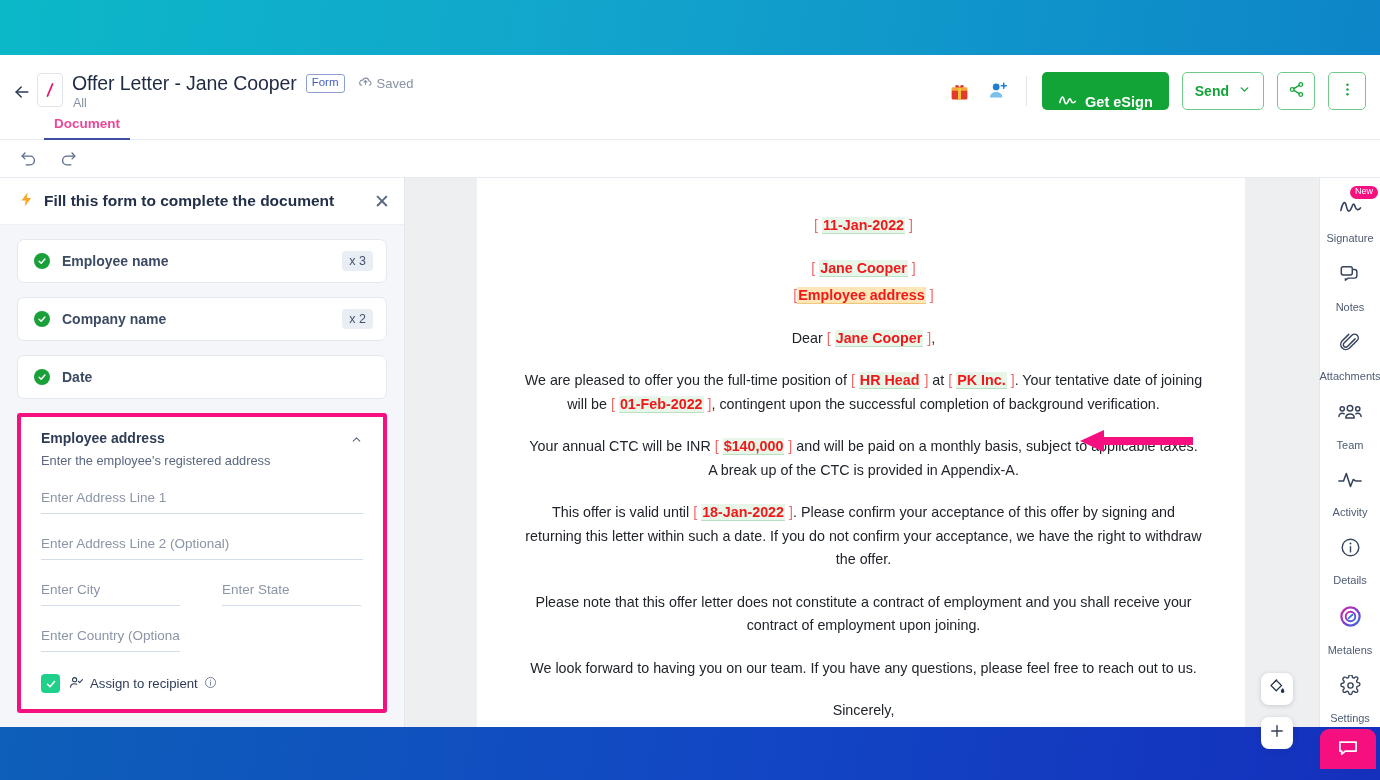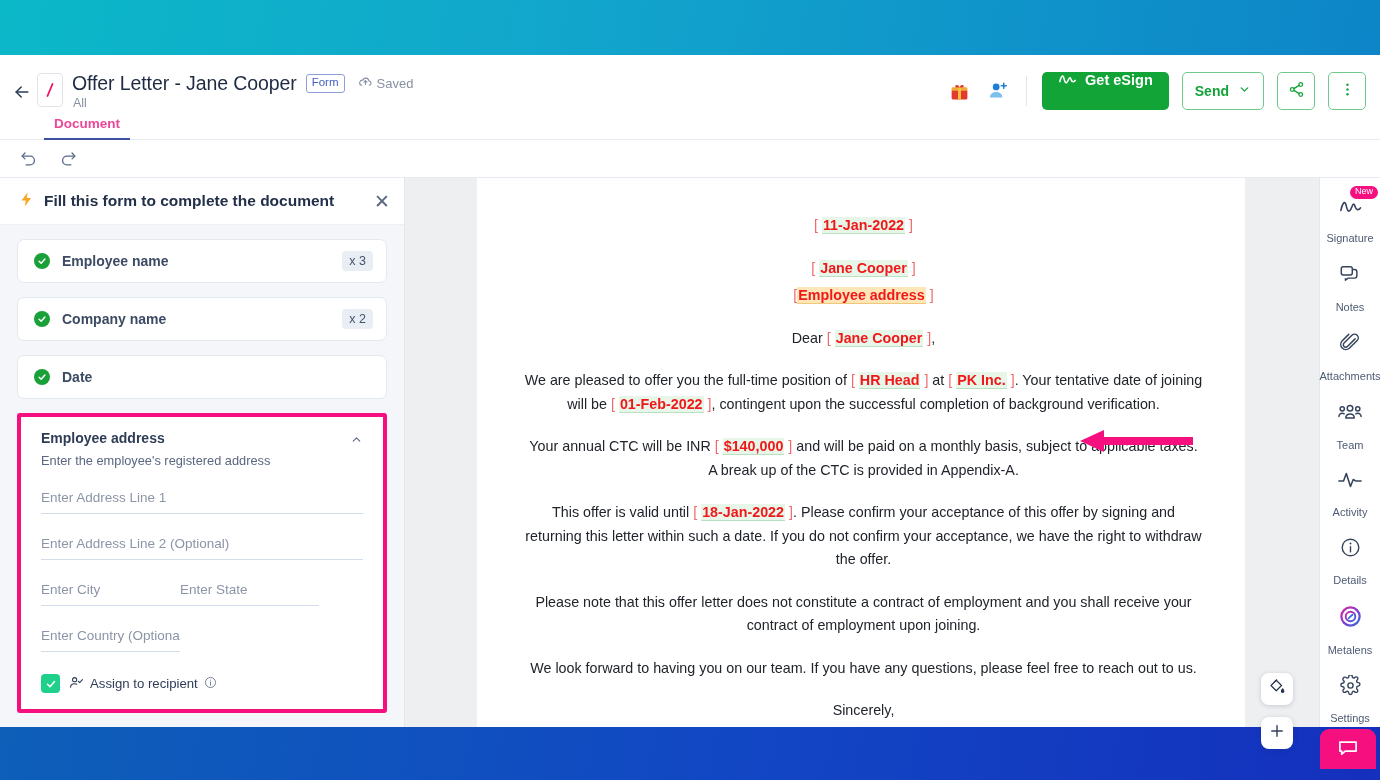--- a/index.html
+++ b/index.html
@@ -72,21 +72,21 @@
 
   .header-actions {
     position: absolute; right: 14px; top: 17px;
     display: flex; align-items: center; gap: 13px;
   }
   .hicon { width: 26px; height: 26px; display: flex; align-items: center; justify-content: center; cursor: pointer; }
   .divider-v { width: 1px; height: 30px; background: #e1e5ec; margin: 0 2px; }
   .btn-esign {
     background: #13a438; color: #fff; border: none; border-radius: 5px;
     height: 38px; padding: 0 16px; font-size: 14.5px; font-weight: bold;
-    display: flex; align-items: flex-start; gap: 8px; cursor: pointer;
+    display: flex; align-items: flex-end; gap: 8px; cursor: pointer;
     font-family: "Liberation Sans", sans-serif;
   }
   .btn-send {
     background: #fff; color: #13a438; border: 1px solid #6fc98a; border-radius: 5px;
     height: 38px; padding: 0 12px; font-size: 14px; font-weight: bold;
     display: flex; align-items: center; gap: 9px; cursor: pointer;
     font-family: "Liberation Sans", sans-serif;
   }
   .btn-sq {
     background: #fff; border: 1px solid #6fc98a; border-radius: 5px;
@@ -144,21 +144,21 @@
   .addr-head { display: flex; align-items: flex-start; }
   .addr-title { font-size: 14px; font-weight: bold; color: #2e3c57; flex: 1; }
   .chev-up { color: #5a6780; font-size: 12px; line-height: 1; margin-top: 3px; cursor: pointer; }
   .addr-sub { font-size: 12.8px; color: #5a6780; margin-top: 5px; }
   .addr-input {
     border: none; border-bottom: 1px solid #d3dcea; background: transparent;
     font-size: 13.5px; color: #7a8699; height: 33px; width: 100%;
     font-family: "Liberation Sans", sans-serif; outline: none; margin-top: 13px;
   }
   .addr-input::placeholder { color: #8b95a7; }
-  .addr-row { display: flex; }
+  .addr-row { display: flex; gap: 42px; }
   .addr-row .addr-input { width: 139px; }
   .assign-row { display: flex; align-items: center; gap: 9px; margin-top: 22px; }
   .cbox {
     width: 19px; height: 19px; border-radius: 4px; background: #1ed08a;
     display: flex; align-items: center; justify-content: center; cursor: pointer; flex:none;
   }
   .assign-text { font-size: 13.2px; color: #2e3c57; display:flex; align-items:center; gap:6px; }
 
   
   .canvas {

